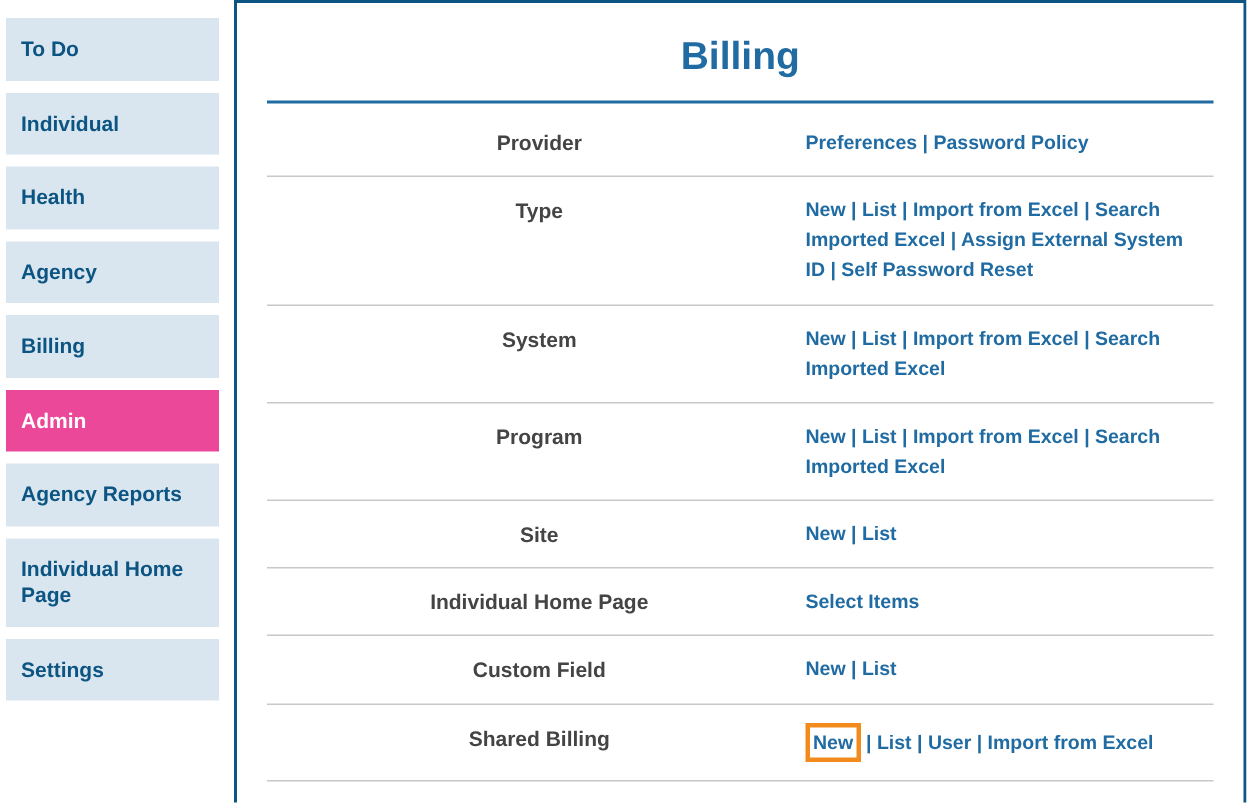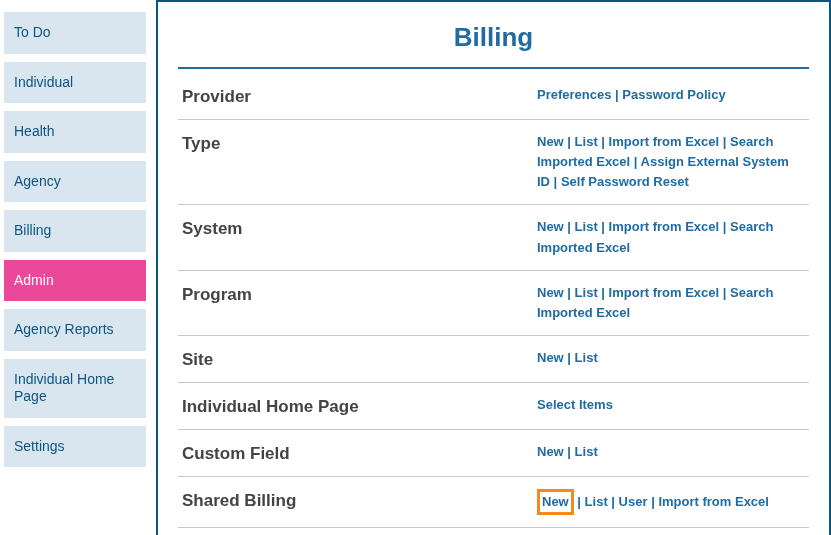--- a/index.html
+++ b/index.html
@@ -8,21 +8,21 @@
       font-size: 13px;
       background: #fff;
       width: 831px;
       height: 535px;
     }
     .container { display: flex; }
     .sidebar { width: 150px; padding-top: 12px; }
     .sidebar-item {
       background: #d9e6ef;
       color: #0c5582;
-      font-weight: normal;
+      font-weight: bold;
       padding: 12px 10px;
       margin: 0 4px 8px 4px;
       cursor: pointer;
       font-size: 14px;
       line-height: 1.25;
     }
     .sidebar-item.active { background: #ec4899; color: #fff; }
     .main {
       flex: 1;
       border: 2px solid #0c5582;
@@ -42,22 +42,23 @@
       display: flex;
       align-items: flex-start;
       border-bottom: 1px solid #c8c8c8;
       padding: 12px 4px;
     }
     .row:last-child { border-bottom: none; }
     .row-label {
       width: 355px;
       color: #444;
       font-weight: bold;
-      font-size: 17px;
+      font-size: 14px;
       padding-top: 2px;
+      text-align: center;
     }
     .row-actions { flex: 1; line-height: 1.55; }
     .action-link {
       color: #1f6ba2;
       font-weight: bold;
       text-decoration: none;
       cursor: pointer;
       font-size: 13px;
     }
     .sep { color: #1f6ba2; font-weight: bold; }

